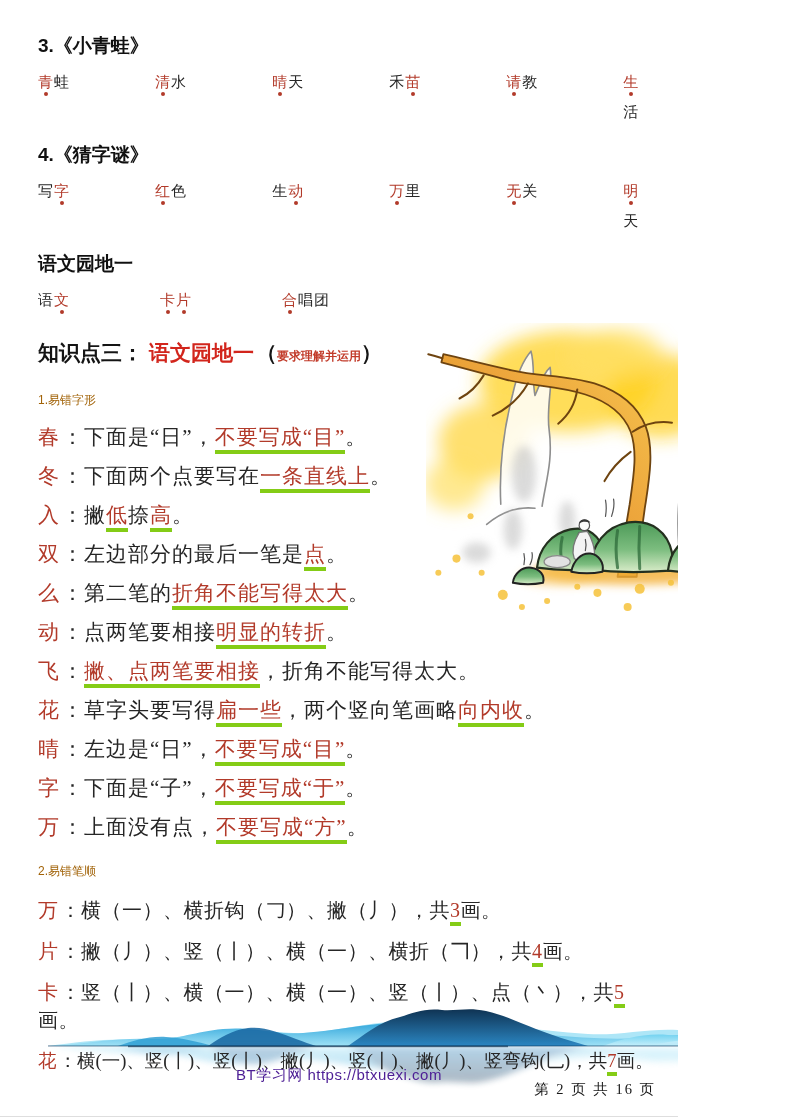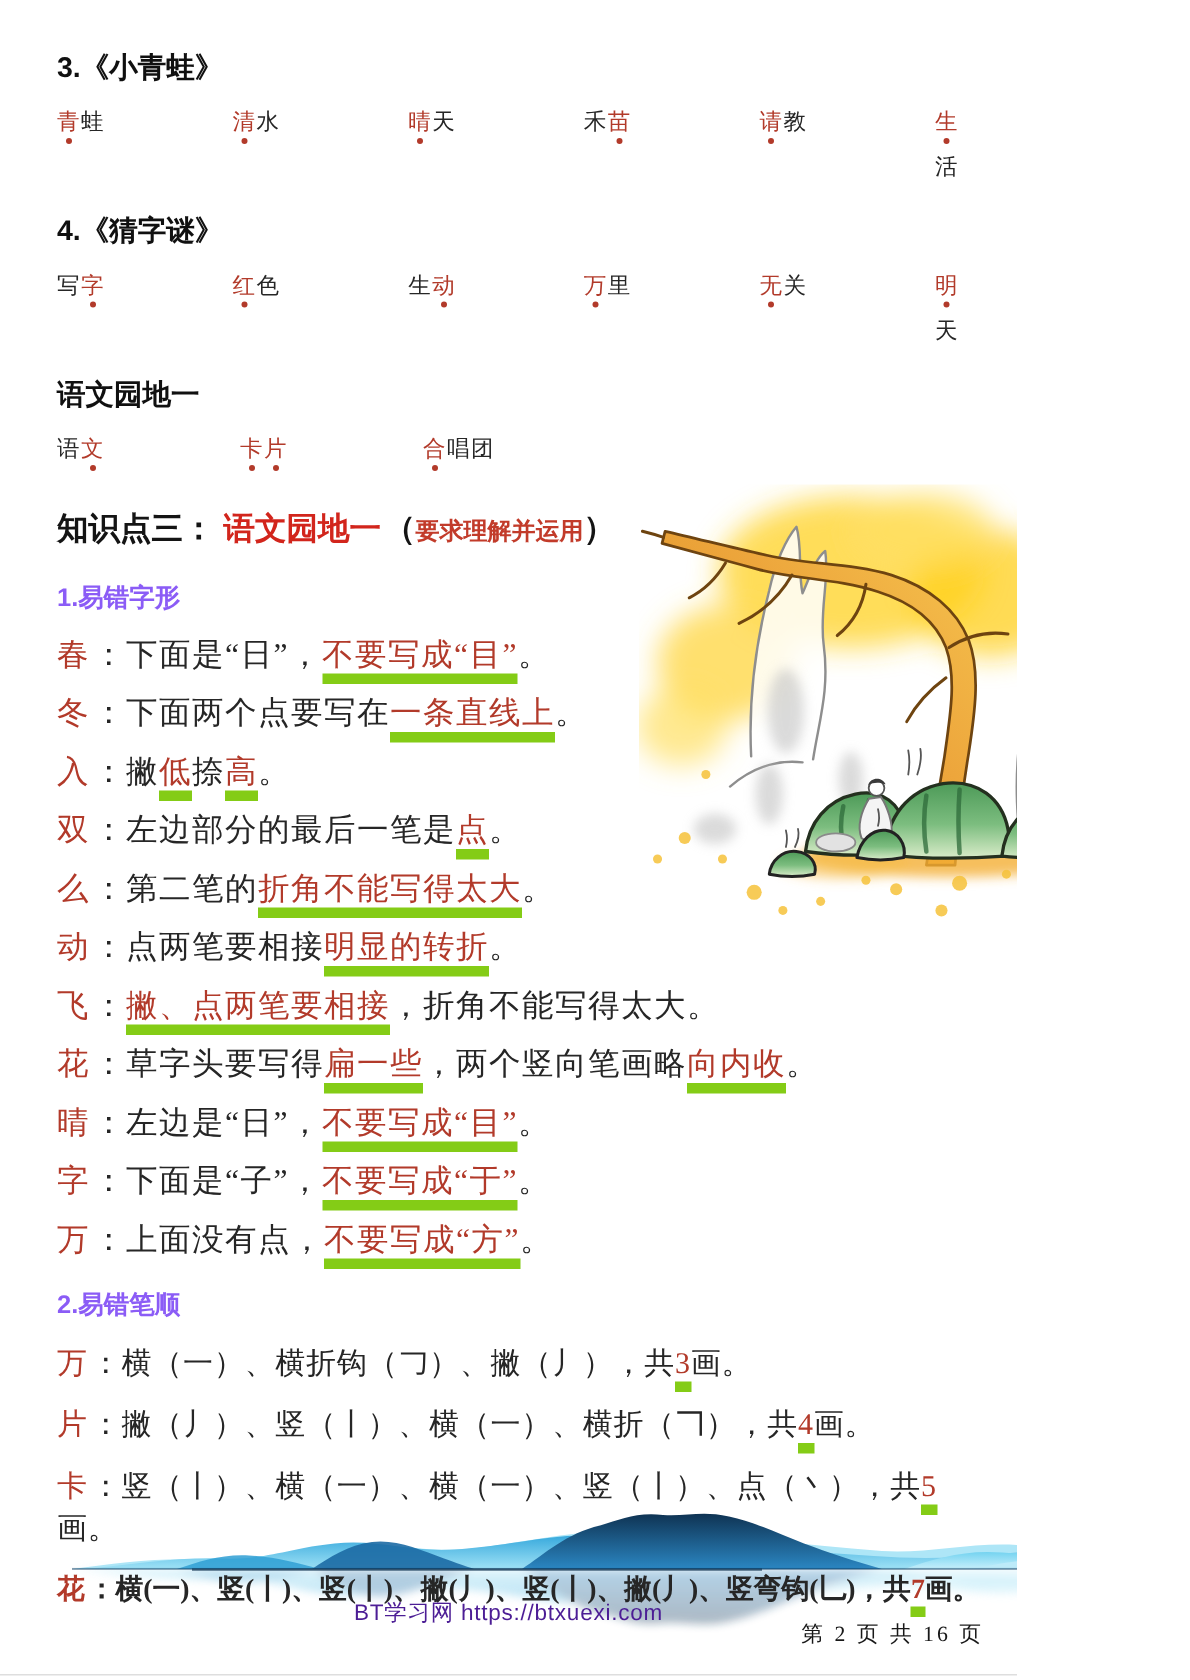--- a/index.html
+++ b/index.html
@@ -23,32 +23,32 @@
   .em::after {
     content:""; position:absolute; left:calc(50% - 2px); bottom:-6px;
     width:4px; height:4px; border-radius:50%; background:#b23a2a;
   }
 
   .kp {
     margin:24px 0 0; font-family:"Liberation Sans", sans-serif;
     font-weight:bold; font-size:21px; line-height:28px; color:#141414;
   }
   .kp .kp-title { color:#d2251c; margin:0 2px 0 6px; }
-  .kp .kp-note { color:#c23b2a; font-size:16px; font-family:"Liberation Serif", serif; }
+  .kp .kp-note { color:#c23b2a; font-size:12px; font-family:"Liberation Serif", serif; }
 
   h3.sub {
-    font-family:"Liberation Sans", sans-serif; font-weight:bold;
-    font-size:17px; line-height:24px; color:#8b5cf6; margin:18px 0 0;
+    font-family:"Liberation Sans", sans-serif; font-weight:normal;
+    font-size:12px; line-height:24px; color:#a16207; margin:18px 0 0;
   }
 
   .lines .line { font-size:21px; line-height:28px; margin-top:11px; letter-spacing:1px; }
   .lines2 .line { font-size:20px; margin-top:13px; letter-spacing:0.5px; }
-  .lines2 .line.small { font-size:18.5px; letter-spacing:0;font-weight:bold; }
+  .lines2 .line.small { font-size:18.5px; letter-spacing:0; }
   .line .head { margin-right:2px; }
-  .u { border-bottom:7px solid #84cc16; padding-bottom:1px;text-align:center; }
+  .u { border-bottom:4px solid #84cc16; padding-bottom:1px;text-align:center; }
 
   .illus { position:absolute; left:426px; top:323px; width:360px; height:292px; z-index:1; }
   .water { position:absolute; left:46px; top:1002px; width:730px; height:88px; z-index:1; }
 
   .watermark {
     position:absolute; left:0; right:0; top:1066px; text-align:center; z-index:3;
     font-family:"Liberation Sans", sans-serif; font-size:15px; color:#4c1d95; letter-spacing:0.5px;
   }
   .pagenum {
     position:absolute; right:22px; top:1080px; z-index:3;

